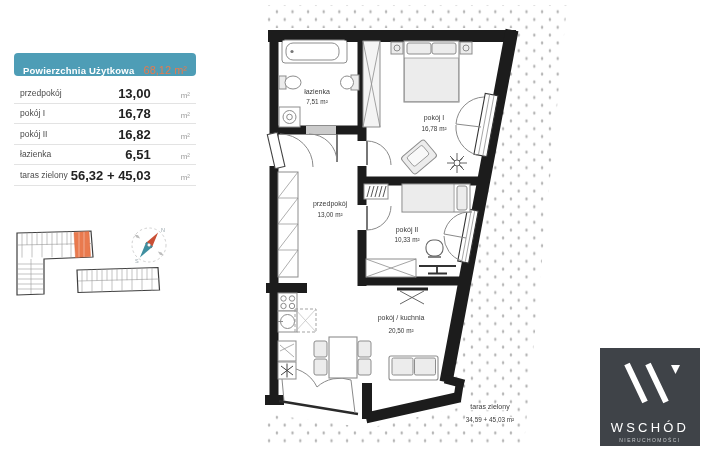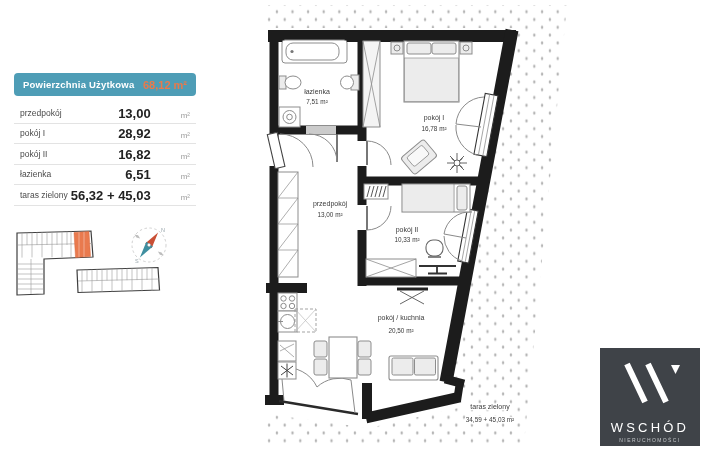--- a/index.html
+++ b/index.html
@@ -8,25 +8,25 @@
     background:#ffffff;
     font-family:"Liberation Sans", sans-serif;
     -webkit-font-smoothing:antialiased;
   }
   svg{font-family:"Liberation Sans", sans-serif;}
 
   
   .panel{position:absolute;left:14px;top:53px;width:182px;}
   .panel-header{
     height:23px;border-radius:4px;background:#4e9db6;
-    display:flex;align-items:center;justify-content:space-between;
-    padding:0 9px;box-sizing:border-box;margin-top:20px;
+    display:flex;align-items:flex-end;justify-content:space-between;
+    padding:0 9px;box-sizing:border-box;
   }
   .panel-header .title{color:#ffffff;font-weight:bold;font-size:9.5px;letter-spacing:.2px;}
-  .panel-header .total{color:#e87a4c;font-weight:bold;font-size:11px;}
+  .panel-header .total{color:#e87a4c;font-weight:normal;font-size:11px;}
   .rows{margin-top:7px;}
   .row{
     height:20.5px;display:flex;align-items:center;justify-content:space-between;
     padding:0 6px;box-sizing:border-box;border-bottom:1px solid #e3e3e3;
   }
   .row .lbl{font-size:8.5px;color:#4a4a4a;}
   .row .val{font-size:13px;font-weight:bold;color:#222222;}
   .row .unit{font-size:8px;font-weight:normal;color:#9c9c9c;margin-left:2px;padding-left:28px;}
 
   
@@ -57,21 +57,21 @@
     <span class="title">Powierzchnia Użytkowa</span>
     <span class="total">68,12 m²</span>
   </div>
   <div class="rows">
     <div class="row">
       <span class="lbl">przedpokój</span>
       <span><span class="val">13,00</span><span class="unit">m²</span></span>
     </div>
     <div class="row">
       <span class="lbl">pokój I</span>
-      <span><span class="val">28,92</span><span class="unit">m²</span></span>
+      <span><span class="val">16,78</span><span class="unit">m²</span></span>
     </div>
     <div class="row">
       <span class="lbl">pokój II</span>
       <span><span class="val">16,82</span><span class="unit">m²</span></span>
     </div>
     <div class="row">
       <span class="lbl">łazienka</span>
       <span><span class="val">6,51</span><span class="unit">m²</span></span>
     </div>
     <div class="row">

